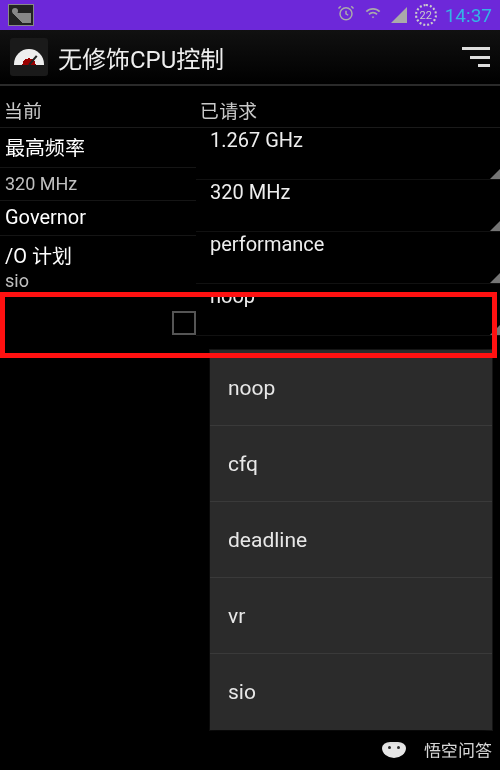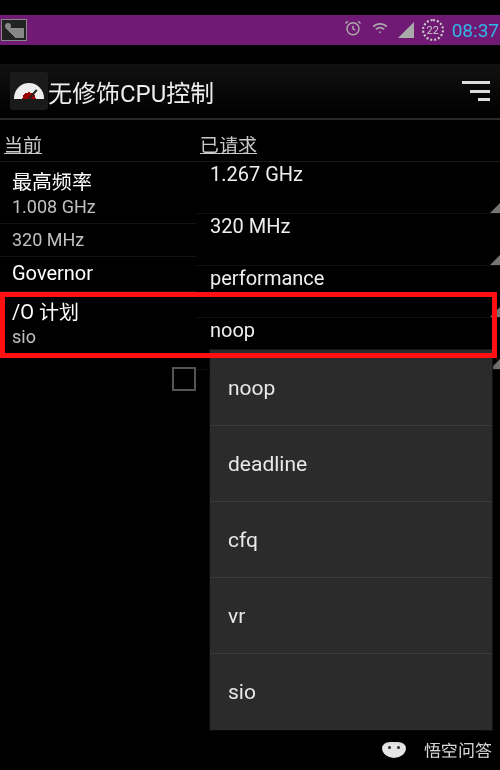--- a/index.html
+++ b/index.html
@@ -7,27 +7,26 @@
       width: 500px;
       height: 770px;
       background: #000;
       font-family: Roboto, "Noto Sans SC", sans-serif;
       color: #fff;
       overflow: hidden;
       position: relative;
     }
     .status-bar {
       height: 30px;
-      background: #701a75;
+      background: #6d28d9;
       display: flex;
       align-items: center;
       justify-content: space-between;
-      padding: 0 1px;
+      padding: 0 8px;
       font-size: 17px;
-      margin-top: 15px;
     }
     .status-left { display: flex; align-items: center; gap: 4px; }
     .status-right { display: flex; align-items: center; gap: 8px; }
     .status-time { color: #33b5e5; font-size: 19px; }
     .status-icon { color: #aaa; }
     .rotation-badge {
       width: 22px; height: 22px;
       border: 2px dotted #ccc;
       border-radius: 50%;
       display: flex; align-items: center; justify-content: center;
@@ -54,21 +53,21 @@
       height: 10px;
       background: linear-gradient(45deg, transparent 40%, #888 40%);
     }
     .app-bar {
       height: 56px;
       background: linear-gradient(#111, #000);
       border-bottom: 2px solid #2a2a2a;
       display: flex;
       align-items: center;
       padding: 0 10px;
-      margin-top: 19px;
+      gap: 10px;
     }
     .app-icon {
       width: 38px; height: 38px;
       background: #1a1a1a;
       border-radius: 3px;
       display: flex; align-items: center; justify-content: center;
       position: relative;
     }
     .gauge {
       width: 30px; height: 16px;
@@ -103,25 +102,24 @@
     .col {
       flex: 1;
       padding-top: 4px;
     }
     .col.left { flex: 0 0 196px; }
     .col-header {
       color: #c9c9c9;
       font-size: 19px;
       padding: 6px 4px 4px;
       border-bottom: 1px solid #1a1a1a;
-      text-decoration: underline;
     }
     .left-row {
       border-bottom: 1px solid #151515;
-      padding: 4px 12px 6px;
+      padding: 4px 5px 6px;
     }
     .left-label { font-size: 20px; color: #fff; }
     .left-value { font-size: 18px; color: #c0c0c0; margin-top: 1px; }
     .right-row {
       height: 52px;
       display: flex; 
       padding: 0 14px;
       font-size: 20px;
       color: #eee;
       position: relative;
@@ -208,42 +206,41 @@
           <path d="M12 9v4l3 2M5 3l-3 3M22 6l-3-3"></path>
         </svg>
     </span>
     <span class="status-icon">
       <svg width="20" height="16" viewBox="0 0 24 24" fill="#aaa">
           <path d="M12 20l-2-2c1-1 3-1 4 0l-2 2zm-5-5l-2-2c4-4 10-4 14 0l-2 2c-3-3-7-3-10 0zm-4-4l-2-2c6-6 16-6 22 0l-2 2c-5-5-13-5-18 0z"></path>
         </svg>
     </span>
     <div class="signal-tri"></div>
     <div class="rotation-badge">22</div>
-    <span class="status-time">08:37</span>
+    <span class="status-time">14:37</span>
   </div>
 </div>
 
 <div class="app-bar">
   <div class="app-icon">
       <div class="gauge"></div>
     </div>
   <div class="app-title">无修饰CPU控制</div>
   <div class="menu-icon">
       <span></span>
       <span></span>
       <span></span>
     </div>
 </div>
 
 <div class="content">
   <div class="col left">
     <div class="col-header">当前</div>
     <div class="left-row">
       <div class="left-label">最高频率</div>
-      <div class="left-value">1.008 GHz</div>
     </div>
     <div class="left-row">
       <div class="left-value">320 MHz</div>
     </div>
     <div class="left-row">
       <div class="left-label">Governor</div>
     </div>
     <div class="left-row" style="border-bottom:none">
       <div class="left-label">/O 计划</div>
       <div class="left-value">sio</div>
@@ -269,22 +266,22 @@
       <span>noop</span>
       <div class="spinner-tick"></div>
     </div>
   </div>
 </div>
 
 <div class="highlight-box"></div>
 
 <div class="dropdown">
   <div class="dropdown-item">noop</div>
+  <div class="dropdown-item">cfq</div>
   <div class="dropdown-item">deadline</div>
-  <div class="dropdown-item">cfq</div>
   <div class="dropdown-item">vr</div>
   <div class="dropdown-item">sio</div>
 </div>
 
 <div class="watermark">
   <div class="watermark-icon"></div>
   <span>悟空问答</span>
 </div>
 
 </body></html>

